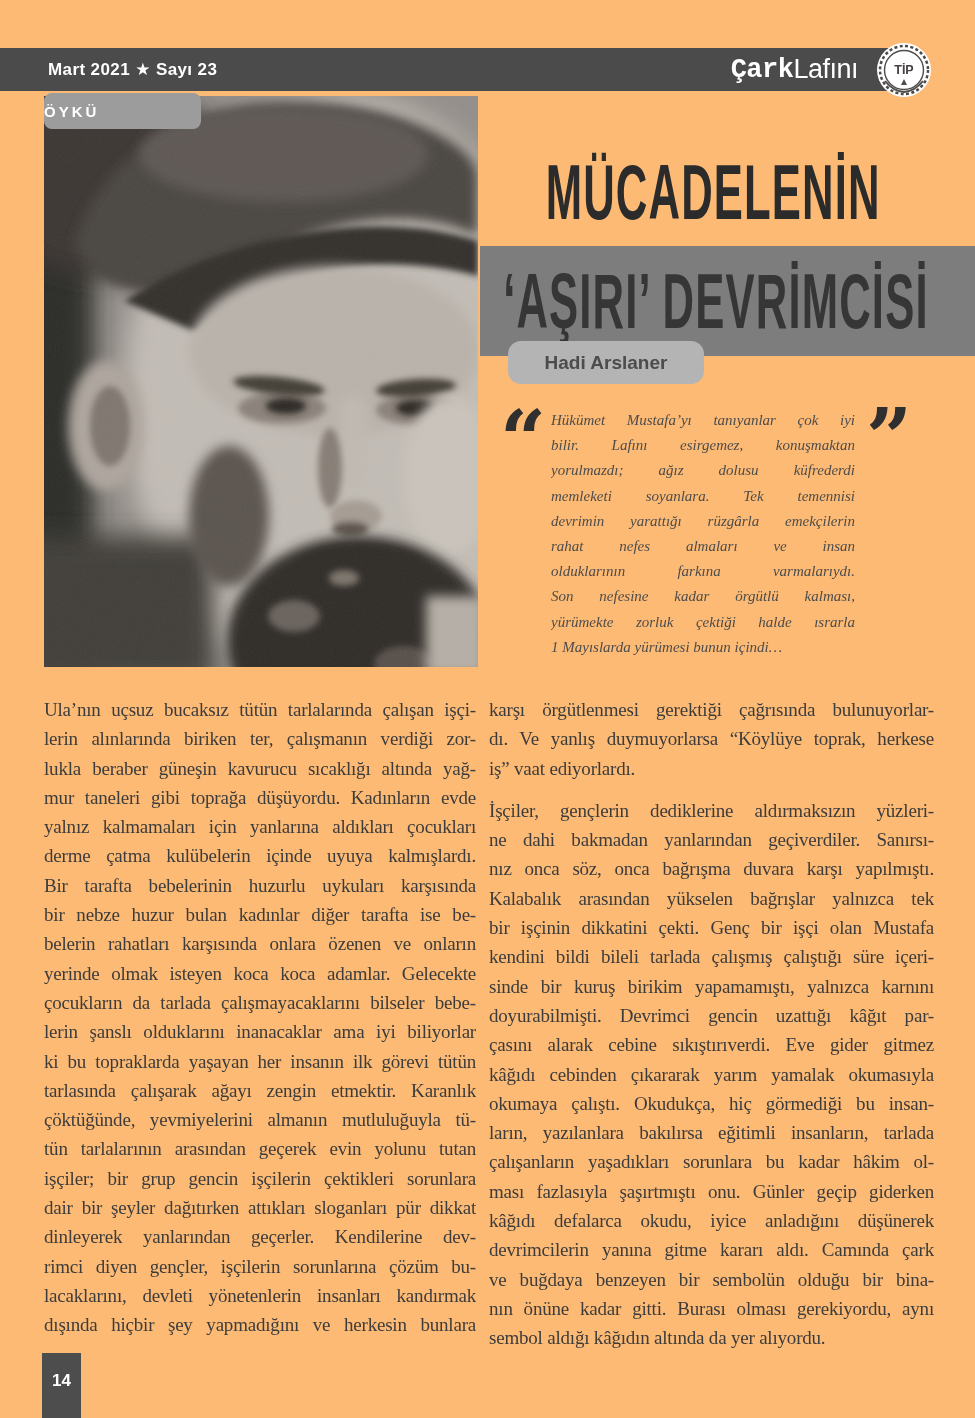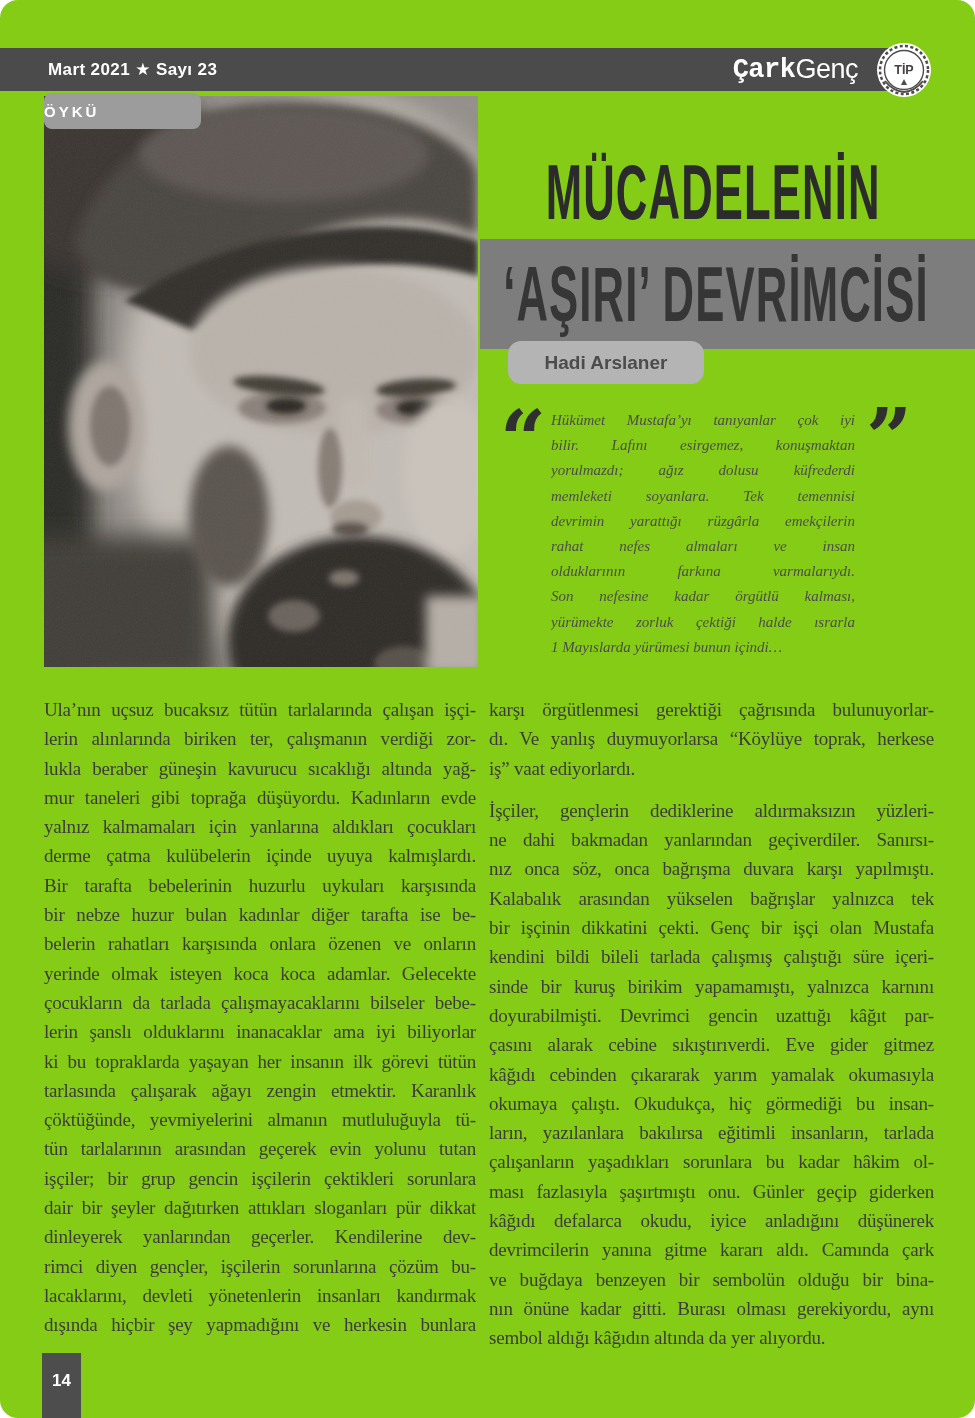--- a/index.html
+++ b/index.html
@@ -1,17 +1,17 @@
 <!DOCTYPE html>
 <html style="--header_bar: #4b4b4b; --title_band: #7d7d7d; --category_badge: #9c9c9c; --author_badge: #b4b4b4; --page_number_box: #4d4d4d; --body_text: #3c3c3c; --title_text: #2b2b2b;"><head>
 <meta charset="utf-8">
 <style>
   html,body{margin:0;padding:0;background:#fff;}
-  .page{position:relative;width:975px;height:1418px;background:#84cc16;overflow:hidden;
-        font-family:"Liberation Serif","DejaVu Serif",serif;border-radius:18px;}
+  .page{position:relative;width:975px;height:1418px;background:#fdba74;overflow:hidden;
+        font-family:"Liberation Serif","DejaVu Serif",serif;}
 
   
   .topbar{position:absolute;left:0;top:48px;width:916px;height:43px;
           background:var(--header_bar,#4b4b4b);display:flex;align-items:center;}
   .issue{position:absolute;left:48px;top:0;height:43px;display:flex;align-items:center;
          font-family:"Liberation Sans","DejaVu Sans",sans-serif;font-weight:700;
          font-size:17px;color:#fff;letter-spacing:.4px;}
   .brand{position:absolute;right:58px;top:0;height:43px;display:flex;align-items:center;
          font-family:"Liberation Sans","DejaVu Sans",sans-serif;font-size:27px;color:#fff;
          letter-spacing:-.5px;}
@@ -31,21 +31,21 @@
          background:#8f8b88;}
 
   
   .title1-wrap{position:absolute;left:480px;top:150px;width:495px;height:84px;
                display:flex;align-items:center;justify-content:center;padding-right:28px;
                box-sizing:border-box;}
   .cond{display:inline-block;font-family:"Liberation Sans","DejaVu Sans",sans-serif;
         font-weight:700;font-size:78px;letter-spacing:2px;transform:scaleX(.56);
         transform-origin:center;white-space:nowrap;line-height:1;}
   .title1-wrap .cond{color:var(--title_text,#2b2b2b);}
-  .band{position:absolute;left:480px;top:239px;width:495px;height:110px;
+  .band{position:absolute;left:480px;top:246px;width:495px;height:110px;
         background:var(--title_band,#7d7d7d);display:flex;align-items:center;
         justify-content:center;padding-right:24px;box-sizing:border-box;}
   .band .cond{color:#363636;}
 
   
   .author{position:absolute;left:508px;top:341px;width:196px;height:43px;
           background:var(--author_badge,#b4b4b4);border-radius:13px;
           display:flex;align-items:center;justify-content:center;
           font-family:"Liberation Sans","DejaVu Sans",sans-serif;font-weight:700;
           font-size:19px;color:#4c4c4c;}
@@ -77,21 +77,21 @@
 </style>
 </head>
 <body>
 
 <div class="page">
 
   <div class="topbar">
     <span class="issue">Mart 2021 ★ Sayı 23</span>
     <span class="brand">
         <b>Çark</b>
-        <span class="light">Genç</span>
+        <span class="light">Lafını</span>
       </span>
   </div>
 
   <div class="tip-logo">
     <svg width="58" height="58" viewBox="0 0 58 58">
       <circle cx="29" cy="29" r="27" fill="#ffffff"></circle>
       <circle cx="29" cy="29" r="24" fill="none" stroke="#4f4b4b" stroke-width="2.5" stroke-dasharray="3 2.4"></circle>
       <circle cx="29" cy="29" r="19.5" fill="none" stroke="#4f4b4b" stroke-width="1.4"></circle>
       <path d="M 10 40 Q 18 50 29 51 Q 40 50 48 40" fill="none" stroke="#4f4b4b" stroke-width="2"></path>
       <path d="M 29 38 L 32 44 L 26 44 Z" fill="#4f4b4b"></path>

